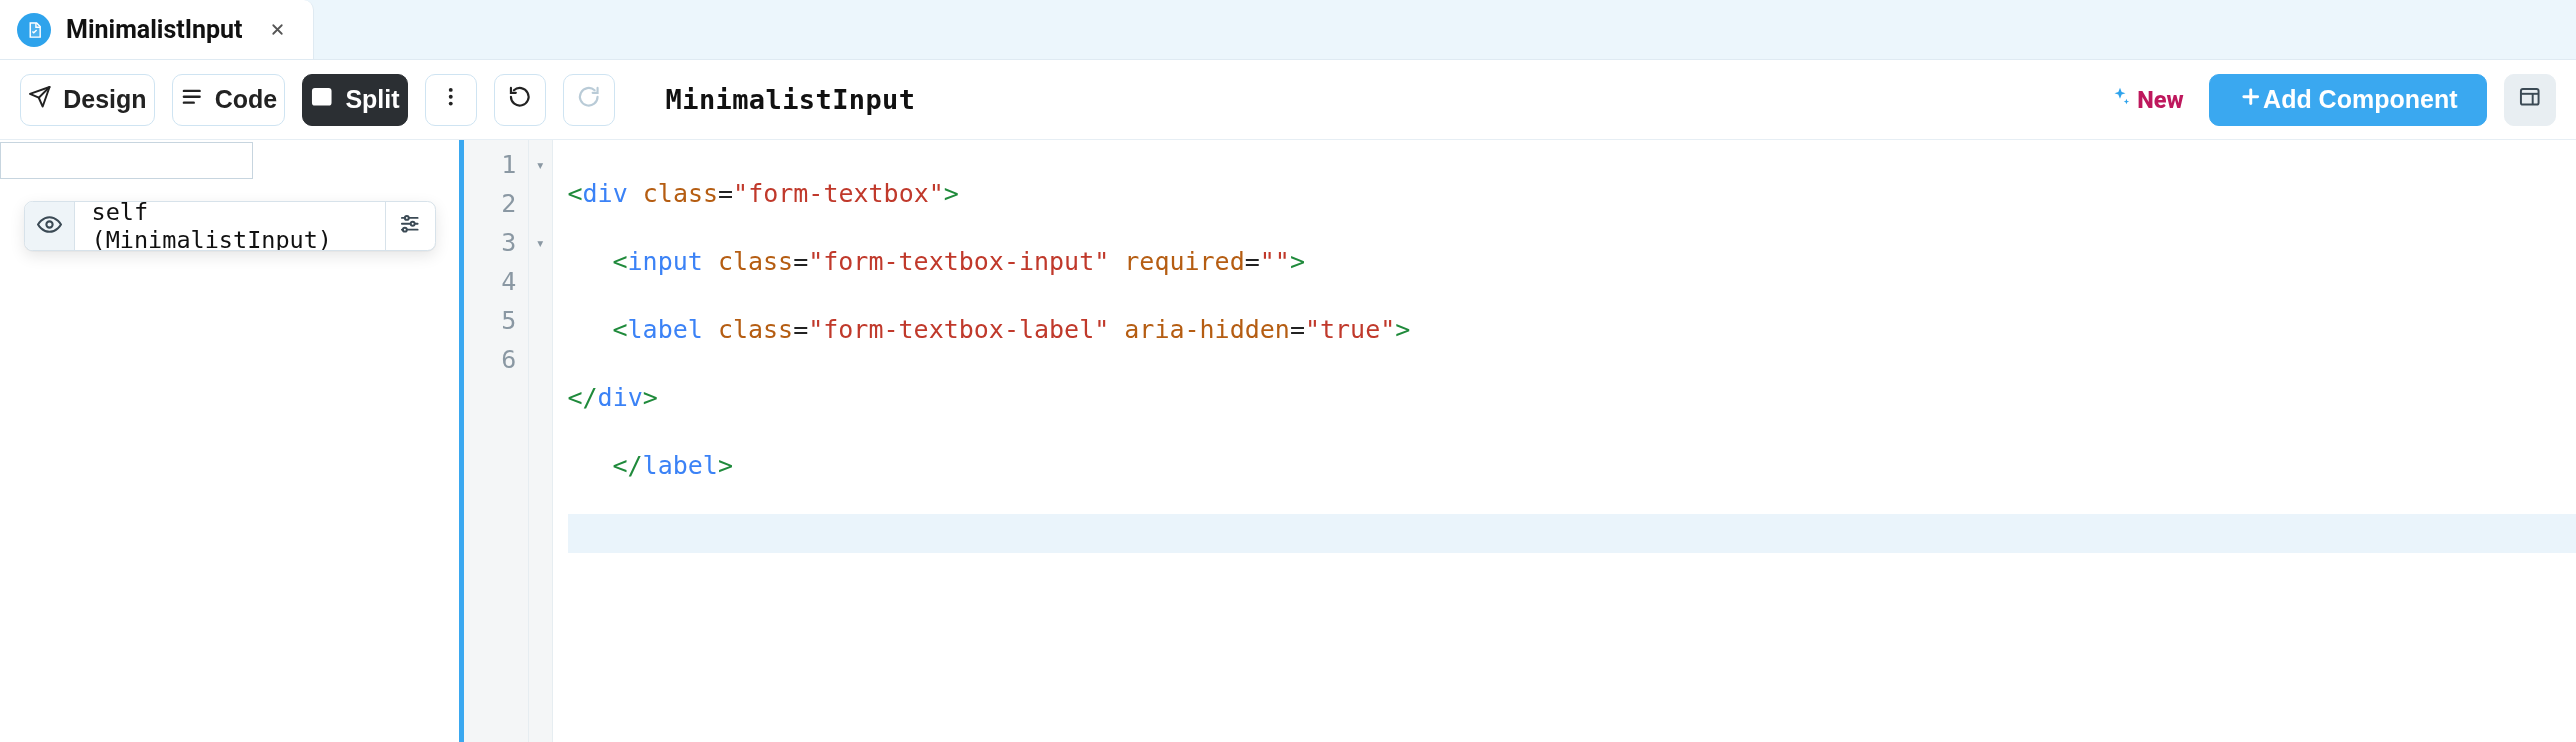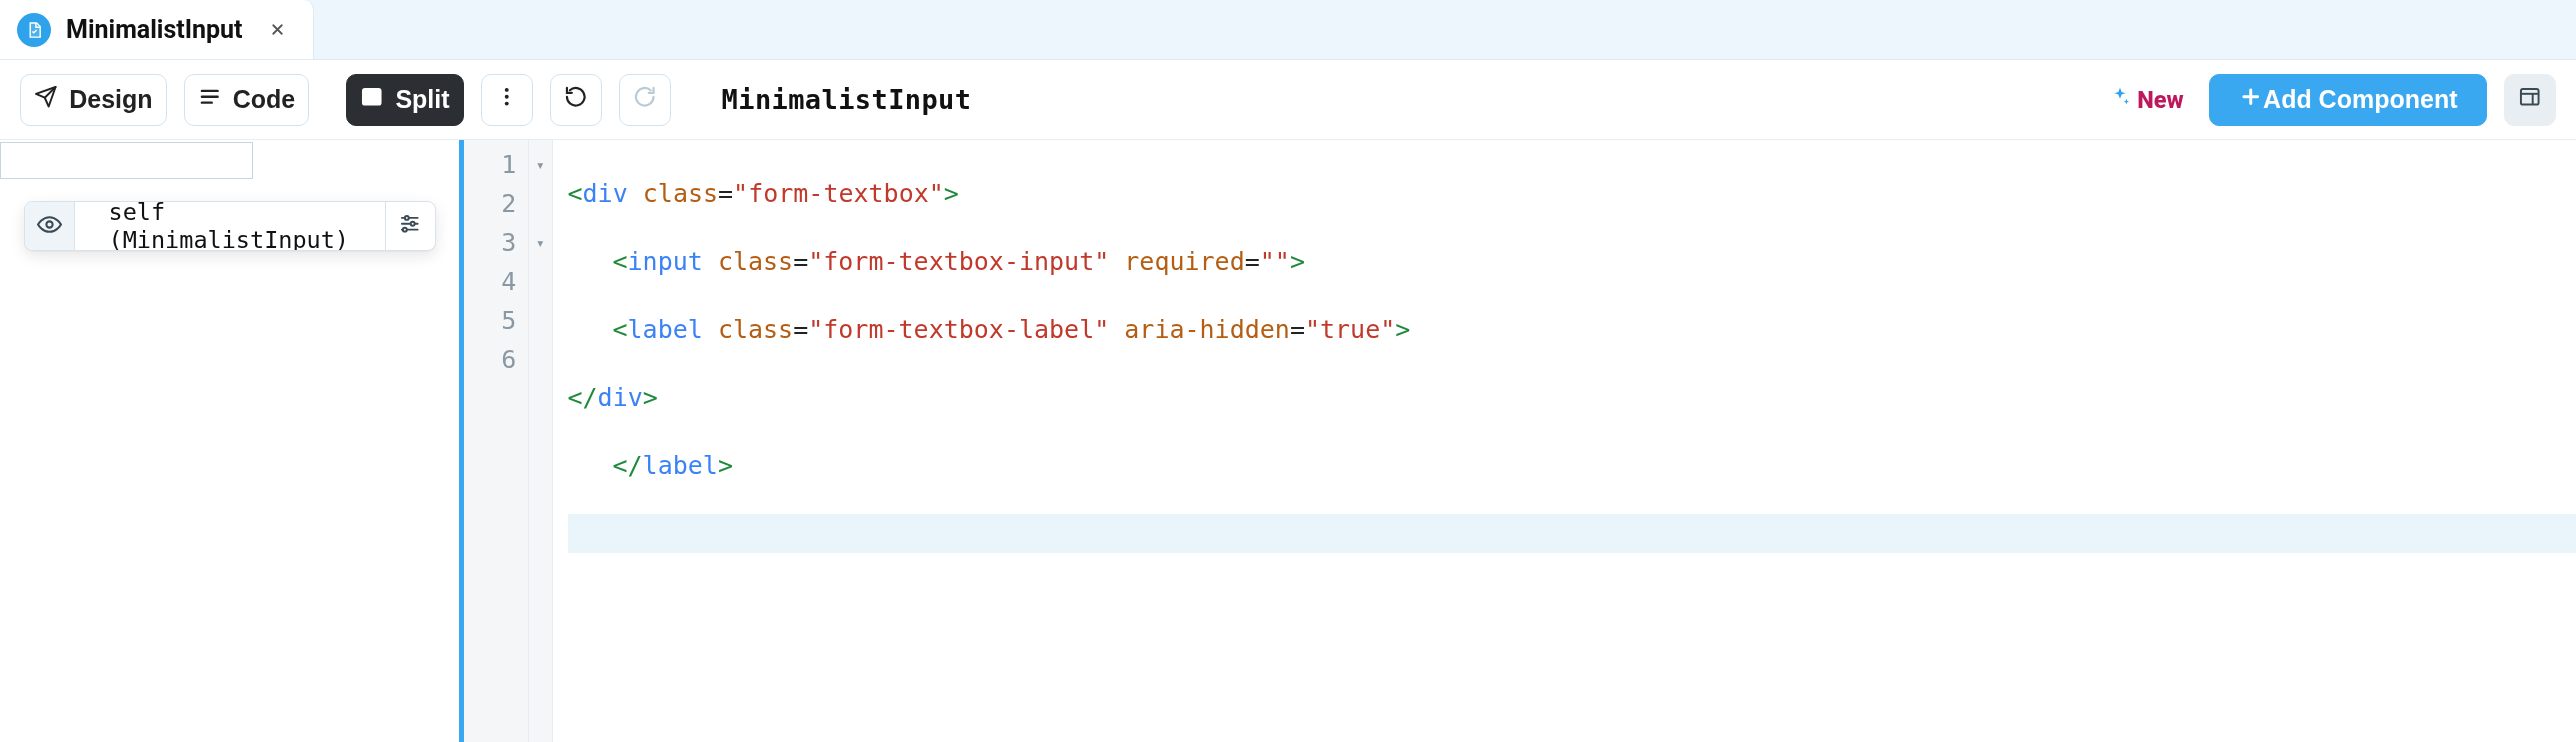--- a/index.html
+++ b/index.html
@@ -47,26 +47,26 @@
     gap: 17px;
     border-bottom: 1.7px solid #e6eef4;
     background: #fff;
   }
   .btn {
     height: 52px;
     border: 1.7px solid #cfe4f2;
     border-radius: 10px;
     background: #fff;
     display: flex; align-items: center; gap: 11.7px;
-    padding: 0 13px;
+    padding: 0 7px;
     font-size: 25px; font-weight: 700; color: #222;
     cursor: pointer;
   }
   .btn.icon-only { padding: 0; width: 52px; justify-content: center; }
-  .btn.dark { background: #2b2f33; color: #fff; border-color: #2b2f33; margin-left: 20px; }
+  .btn.dark { background: #2b2f33; color: #fff; border-color: #2b2f33; }
   .btn.disabled { color: #b9cbd7; cursor: default; }
   .btn svg { width: 23.5px; height: 23.5px; }
   .btn.dark svg { stroke: #fff; fill: #fff; }
 
   .spacer-flex { flex: 1; }
 
   .title-current {
     font-family: ui-monospace, SFMono-Regular, Menlo, Consolas, monospace;
     font-size: 27px; font-weight: 800; letter-spacing: 0.4px;
     margin-left: 34px;
@@ -116,21 +116,21 @@
     overflow: hidden;
   }
   .tree-node .vis-toggle {
     width: 50px; height: 100%;
     display: flex; align-items: center; justify-content: center;
     background: #eef4f8; border-right: 1.7px solid #d7e2ea;
     cursor: pointer;
   }
   .tree-node .vis-toggle svg { width: 25px; height: 25px; }
   .tree-node .label {
-    flex: 1; padding: 0 34px;
+    flex: 1; padding: 0 17px;
     font-family: ui-monospace, SFMono-Regular, Menlo, Consolas, monospace;
     font-size: 23.5px;
   }
   .tree-node .settings {
     width: 50px; height: 100%;
     display: flex; align-items: center; justify-content: center;
     border-left: 1.7px solid #d7e2ea;
     cursor: pointer;
   }
   .tree-node .settings svg { width: 23.5px; height: 23.5px; }

